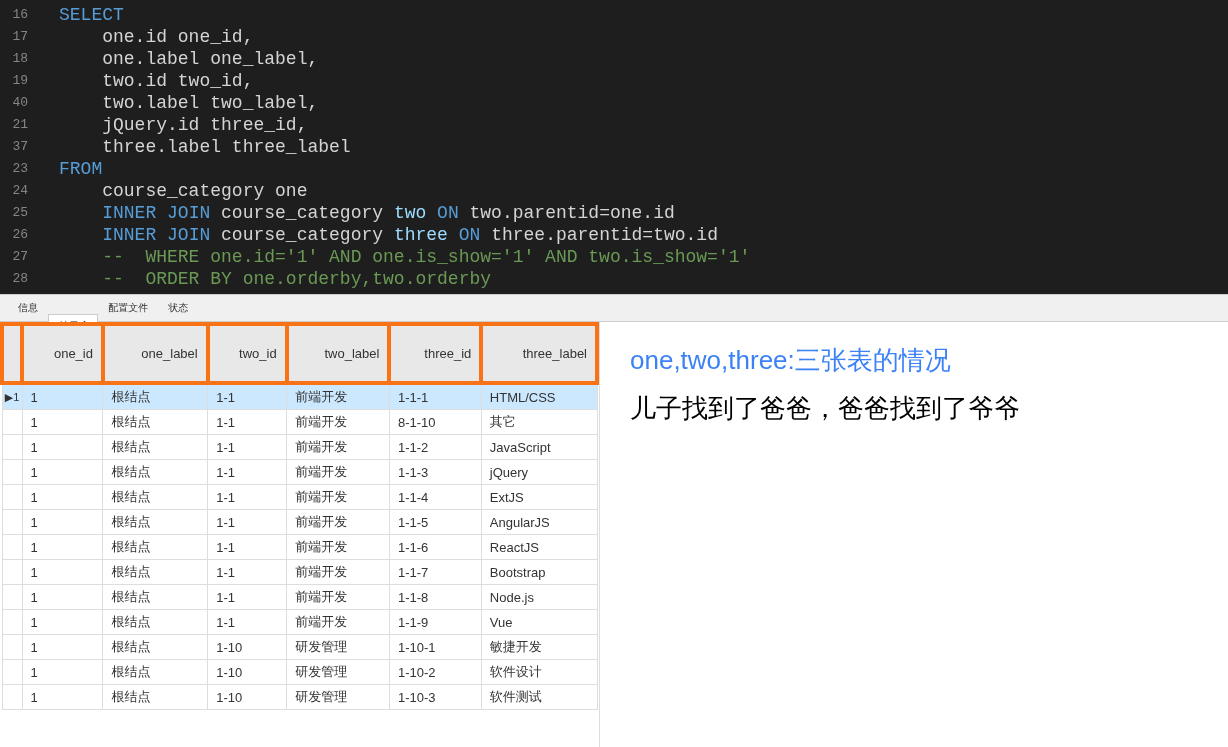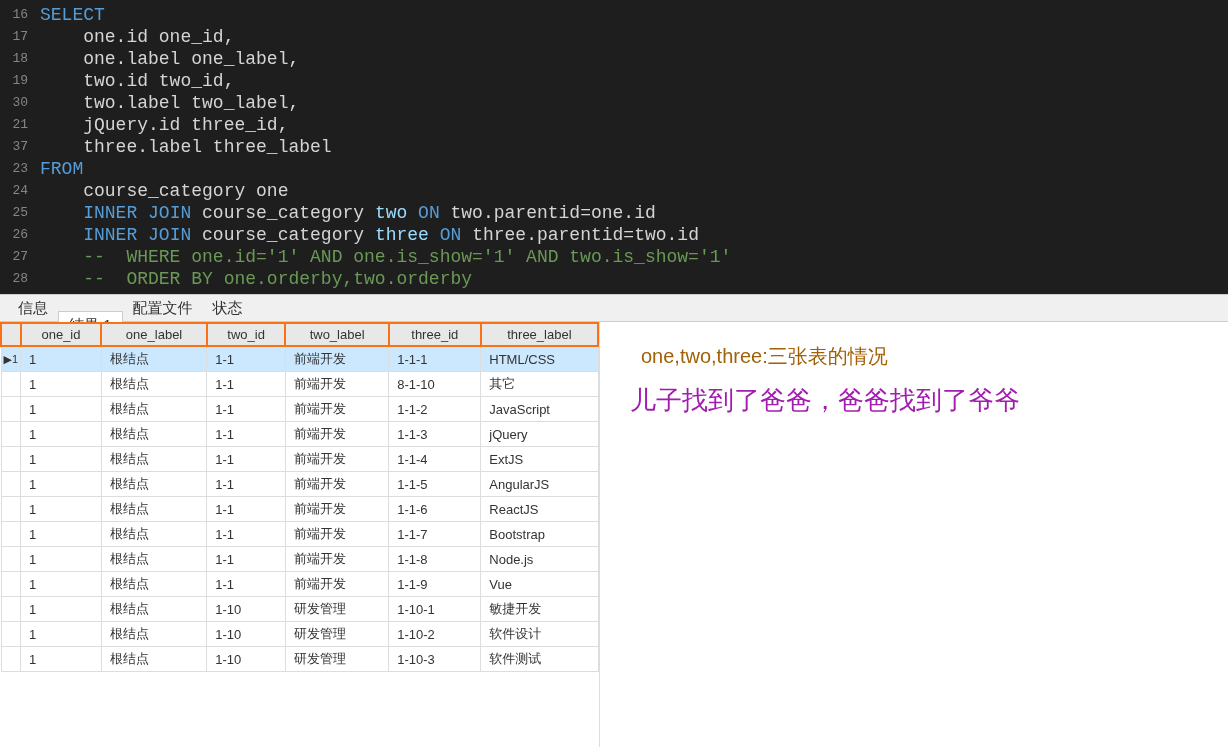--- a/index.html
+++ b/index.html
@@ -17,20 +17,21 @@
       background: #1e1e1e;
       color: #d4d4d4;
       padding: 4px 0;
       line-height: 22px;
       position: relative;
     }
 
     .code-line {
       display: flex;
       align-items: flex-end;
+      gap: 19px;
     }
 
     .line-num {
       color: #858585;
       min-width: 40px;
       text-align: right;
       padding-right: 12px;
       user-select: none;
       font-size: 13px;
     }
@@ -50,21 +51,21 @@
       border-top: 1px solid #ccc;
       border-bottom: 1px solid #ccc;
       display: flex;
       align-items: center;
       padding: 0 8px;
       height: 28px;
     }
 
     .tab-item {
       padding: 4px 10px;
-      font-size: 15px;
+      font-size: 10px;
       color: #333;
       cursor: pointer;
       font-family: 'Microsoft YaHei', Arial, sans-serif;
     }
 
     .tab-item.active {
       background: #fff;
       border: 1px solid #ccc;
       border-bottom: 1px solid #fff;
       margin-bottom: -1px;
@@ -87,23 +88,23 @@
 
     table {
       border-collapse: collapse;
       width: 100%;
       font-family: 'Microsoft YaHei', Arial, sans-serif;
       font-size: 13px;
     }
 
     table th {
       background: #e8e8e8;
-      border: 2px solid #f97316;
-      padding: 3px 8px;
-      text-align: center;
+      border: 4px solid #f97316;
+      padding: 20px 8px;
+      text-align: right;
       font-weight: normal;
       color: #333;
       white-space: nowrap;
     }
 
     table td {
       border: 1px solid #ddd;
       padding: 3px 8px;
       color: #333;
       white-space: nowrap;
@@ -125,31 +126,30 @@
       flex: 1;
       background: #fff;
       padding: 20px 30px;
       display: flex;
       flex-direction: column;
       justify-content: flex-start;
     }
 
     .annotation-title {
       font-family: 'Microsoft YaHei', Arial, sans-serif;
-      font-size: 20px;
-      color: #a16207;
+      font-size: 26px;
+      color: #3b82f6;
       margin-bottom: 12px;
       line-height: 1.4;
-      margin-left: 11px;
     }
 
     .annotation-subtitle {
       font-family: 'Microsoft YaHei', Arial, sans-serif;
       font-size: 26px;
-      color: #a21caf;
+      color: #000000;
       line-height: 1.4;
     }
 
     .content-wrapper {
       position: relative;
       flex: 1;
       display: flex;
       flex-direction: column;
     }
   </style>
@@ -169,21 +169,21 @@
       </div>
       <div class="code-line">
         <span class="line-num">18</span>
         <span class="line-content">    one.label one_label,</span>
       </div>
       <div class="code-line">
         <span class="line-num">19</span>
         <span class="line-content">    two.id two_id,</span>
       </div>
       <div class="code-line">
-        <span class="line-num">30</span>
+        <span class="line-num">40</span>
         <span class="line-content">    two.label two_label,</span>
       </div>
       <div class="code-line">
         <span class="line-num">21</span>
         <span class="line-content">    jQuery.id three_id,</span>
       </div>
       <div class="code-line">
         <span class="line-num">37</span>
         <span class="line-content">    three.label three_label</span>
       </div>

